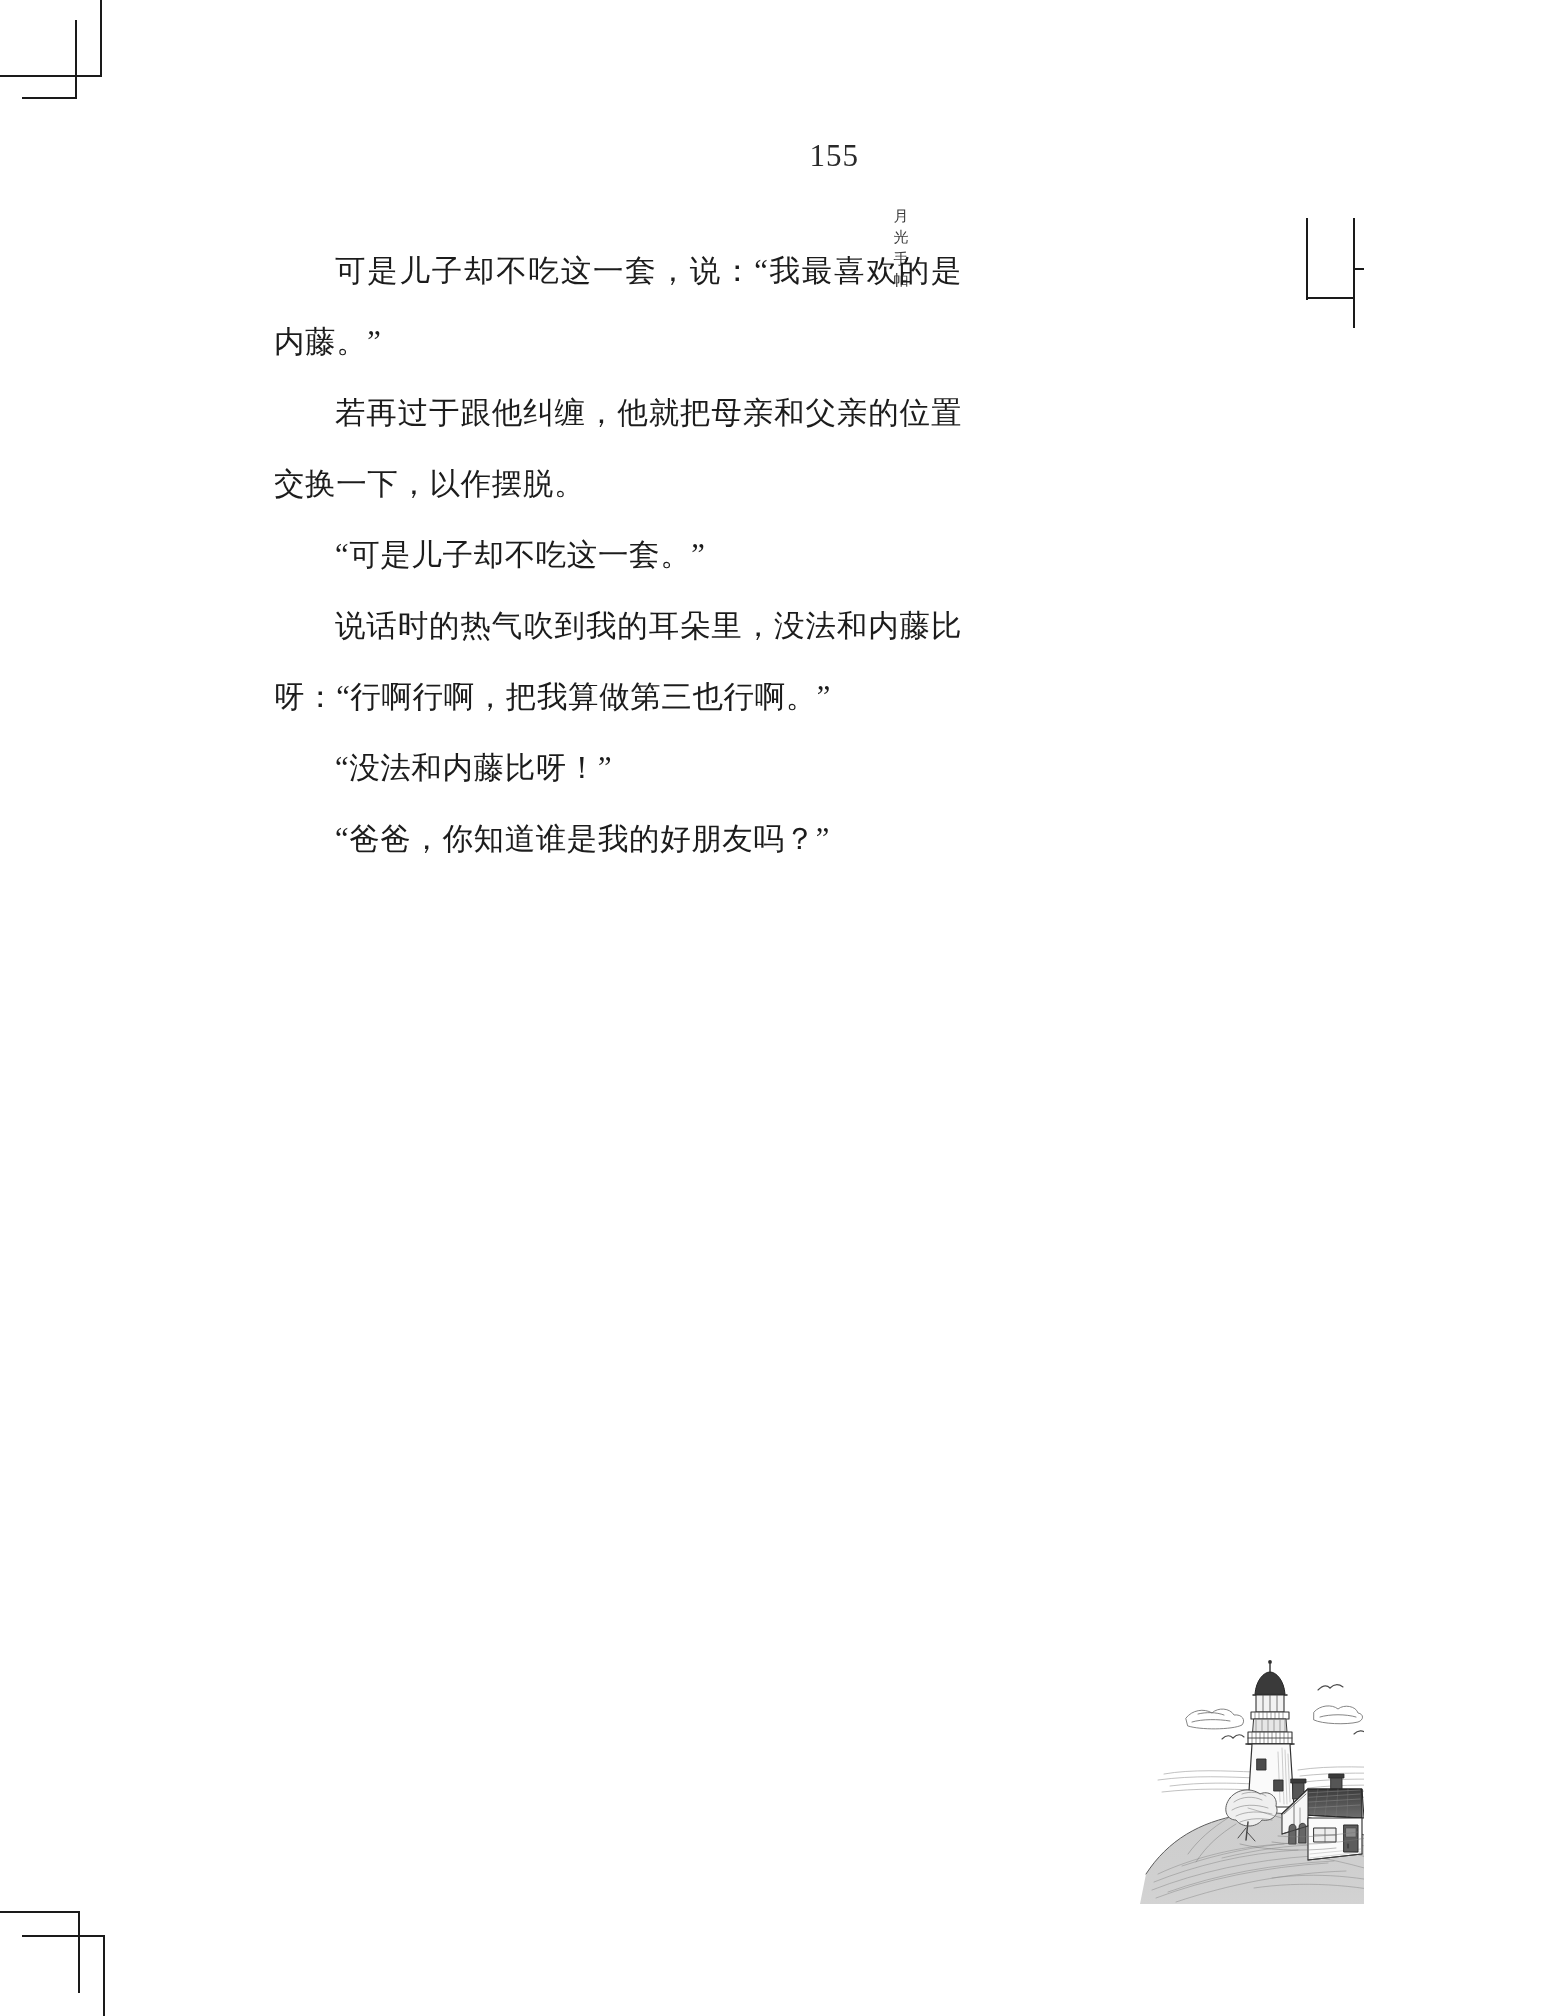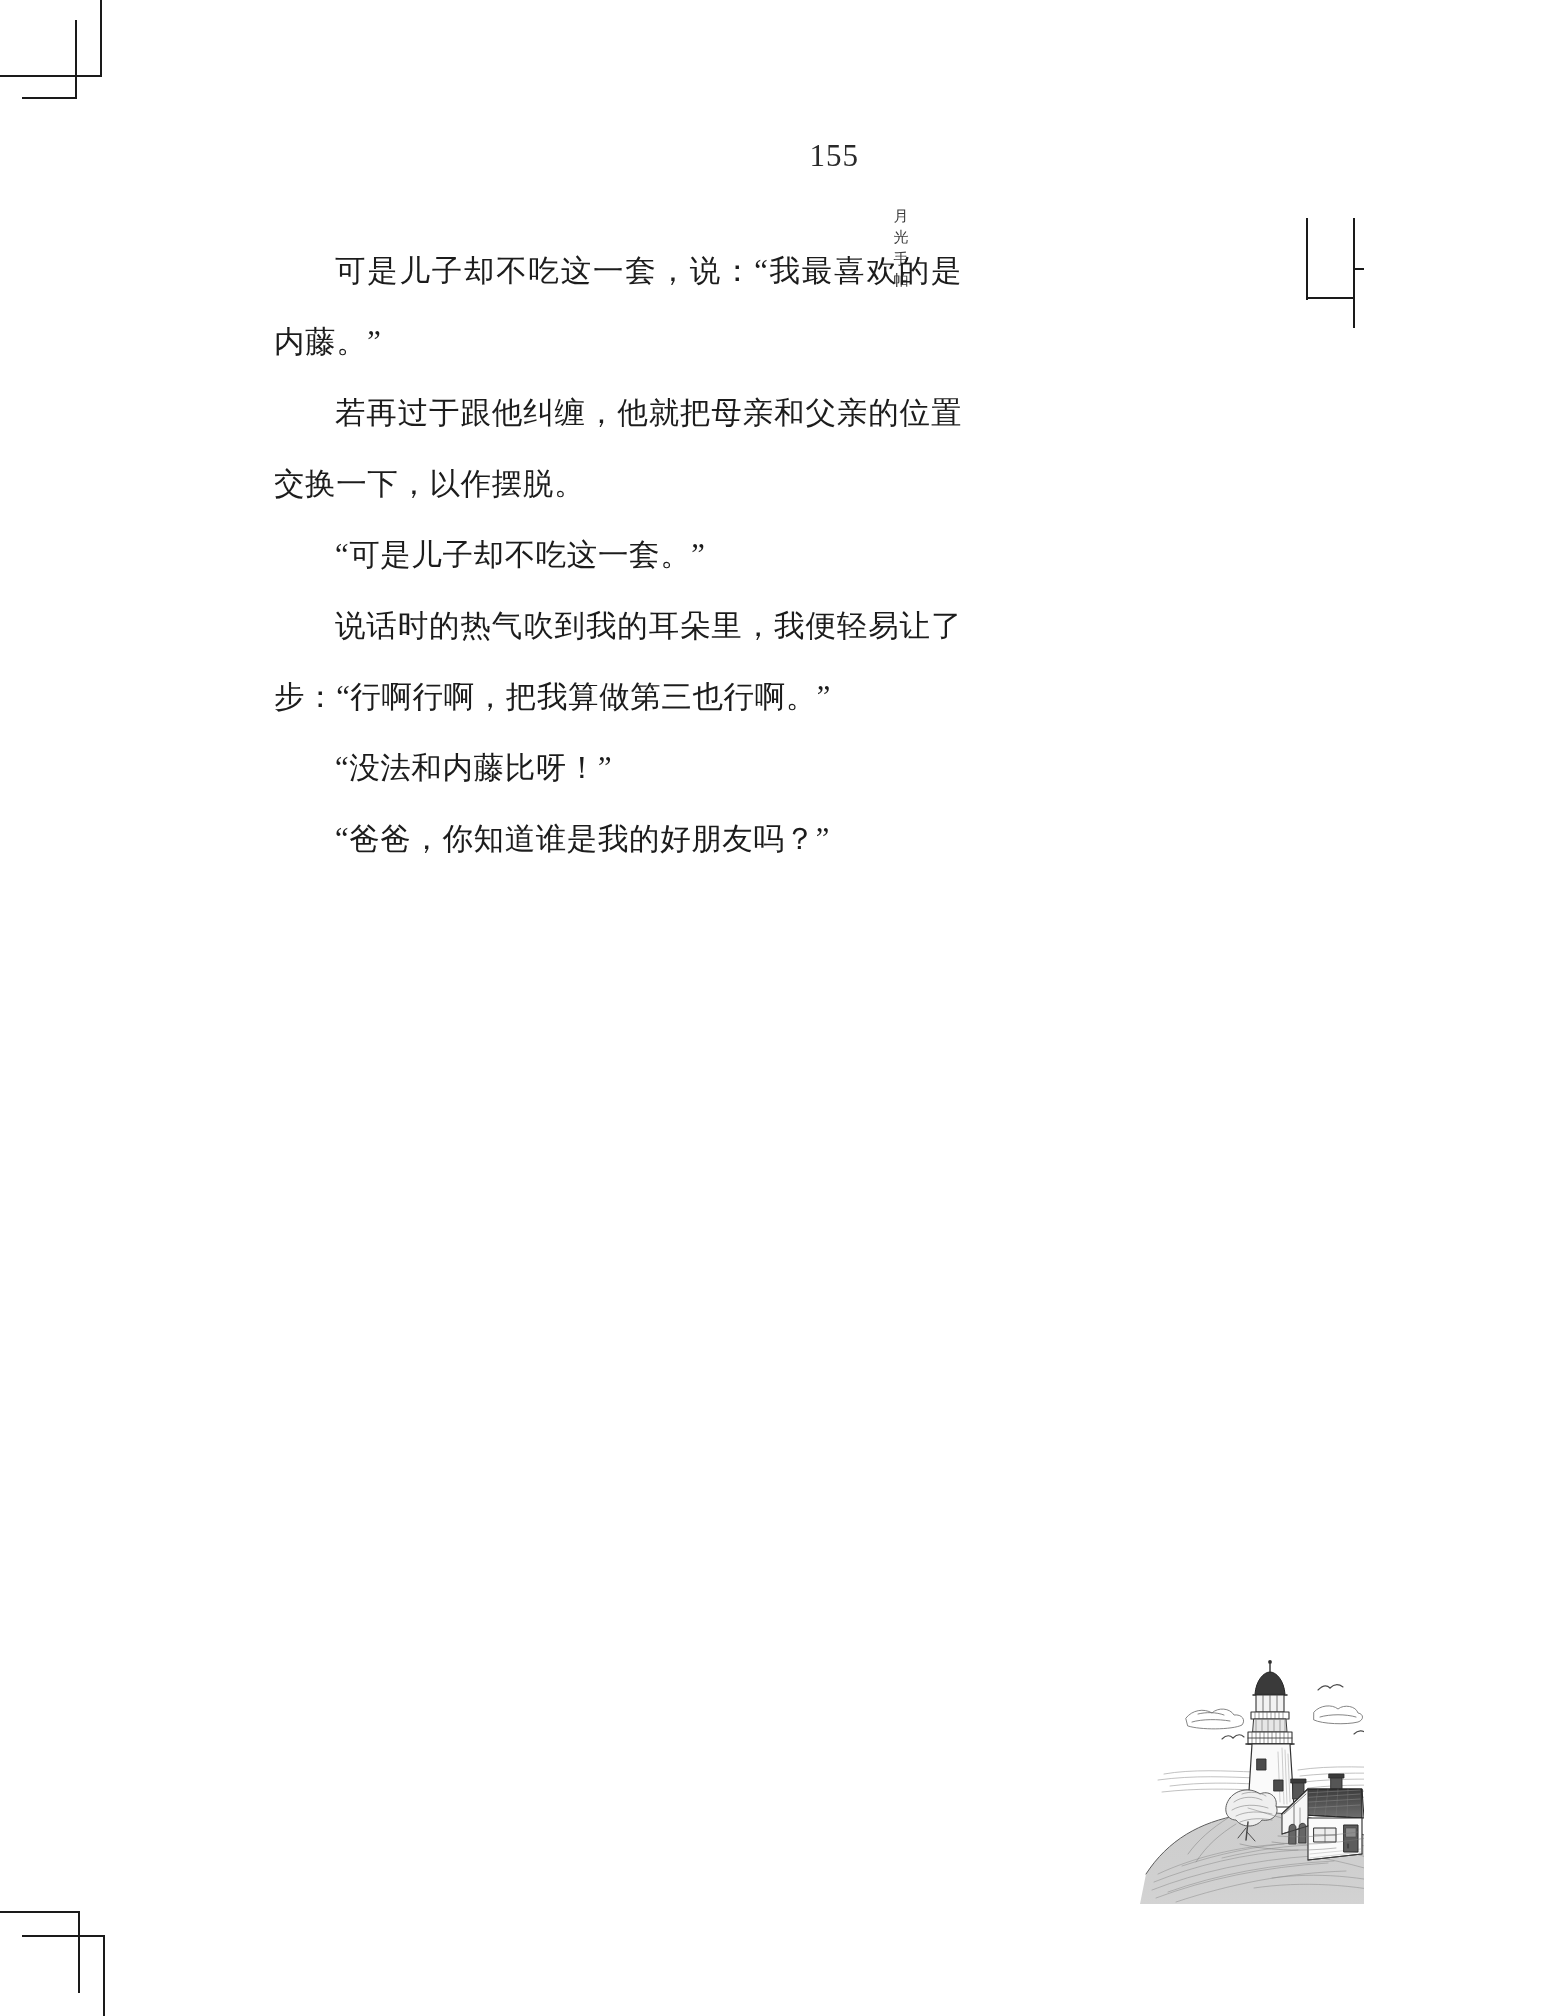--- a/index.html
+++ b/index.html
@@ -116,21 +116,21 @@
     <span>月</span>
     <span>光</span>
     <span>手</span>
     <span>帕</span>
   </div>
 
   <div class="body-col">
     <p class="para indent">可是儿子却不吃这一套，说：“我最喜欢的是内藤。”</p>
     <p class="para indent">若再过于跟他纠缠，他就把母亲和父亲的位置交换一下，以作摆脱。</p>
     <p class="para indent">“可是儿子却不吃这一套。”</p>
-    <p class="para indent">说话时的热气吹到我的耳朵里，我便轻易让了步：“行啊行啊，把我算做第三也行啊。”</p>
+    <p class="para indent">说话时的热气吹到我的耳朵里，没法和内藤比呀：“行啊行啊，把我算做第三也行啊。”</p>
     <p class="para indent">“没法和内藤比呀！”</p>
     <p class="para indent">“爸爸，你知道谁是我的好朋友吗？”</p>
   </div>
 
   <div class="illus">
     <svg viewBox="0 0 300 282" xmlns="http://www.w3.org/2000/svg">
       <defs>
         <linearGradient id="seaG" x1="0" y1="0" x2="0" y2="1">
           <stop offset="0%" stop-color="#9a9a9a" stop-opacity="0.55"></stop>
           <stop offset="100%" stop-color="#cfcfcf" stop-opacity="0.18"></stop>

